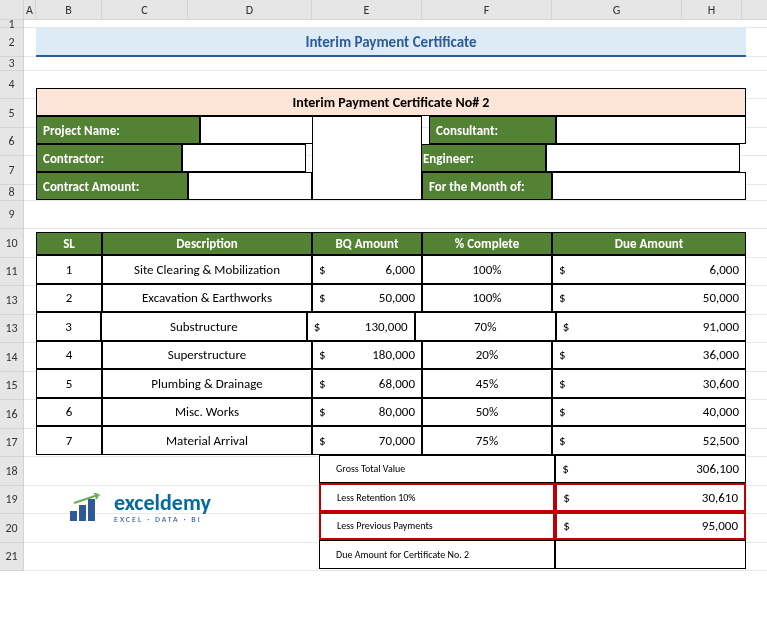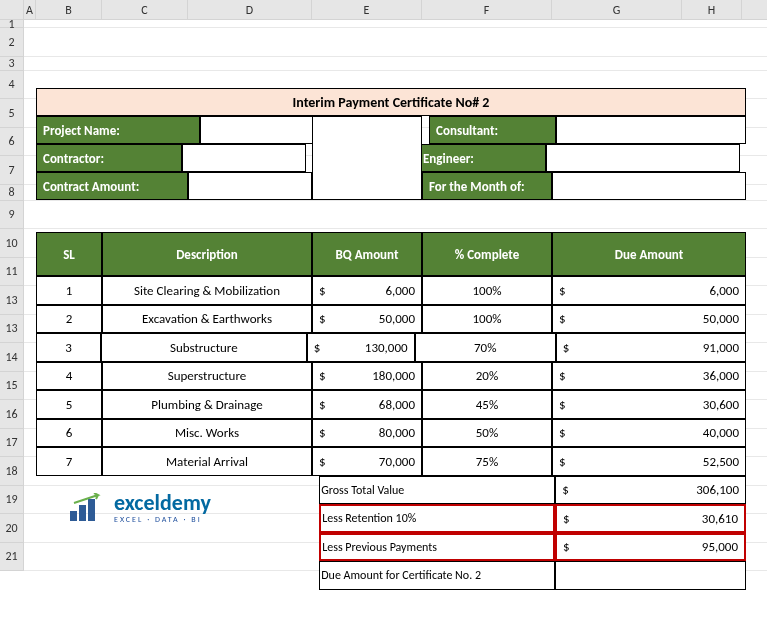--- a/index.html
+++ b/index.html
@@ -11,27 +11,27 @@
 .row { display: flex; height: 28.5px; }
 .cell-area { flex: 1; position: relative; border-bottom: 1px solid #e8e8e8; }
 .title-bar { position: absolute; left: 36px; top: 28px; width: 710px; height: 29px; background: #ddebf7; border-bottom: 2px solid #2e5b96; display: flex; align-items: center; justify-content: center; font-weight: bold; font-size: 15px; color: #2e5b96; }
 .cert-box { position: absolute; left: 36px; top: 88px; width: 710px; }
 .cert-header { height: 28px; background: #fce4d6; border: 1.5px solid #000; display: flex; align-items: center; justify-content: center; font-weight: bold; font-size: 14px; }
 .cert-row { display: flex; height: 28px; }
 .green-label { background: #548235; color: #fff; font-weight: bold; padding: 0 6px; display: flex; align-items: center; border: 1px solid #000; font-size: 13px; }
 .white-cell { background: #fff; border: 1px solid #000; display: flex; align-items: center; }
 .img-area { background: #fff; border: 1px solid #000; }
 .data-table { position: absolute; left: 36px; top: 232px; width: 710px; }
-.header-row { display: flex; height: 44px; }
+.header-row { display: flex; height: 23px; }
 .th { background: #548235; color: #fff; font-weight: bold; display: flex; align-items: center; justify-content: center; border: 1px solid #000; font-size: 13px; }
 .tr { display: flex; height: 28.5px; }
 .td { background: #fff; border: 1px solid #000; display: flex; align-items: center; justify-content: center; font-size: 13px; padding: 0 6px; }
 .td.money { justify-content: space-between; }
 .summary-row { display: flex; height: 28.5px; }
-.summary-label { border: 1px solid #000; display: flex; align-items: center; padding: 0 1px; background: #fff; font-size: 12px; margin-left: 12px; }
+.summary-label { border: 1px solid #000; display: flex; align-items: center; padding: 0 16px; background: #fff; font-size: 10px; margin-left: 12px; }
 .highlight { border: 2.5px solid #c00000; }
 .logo-area { position: absolute; display: flex; align-items: center; gap: 8px; }
 .logo-text { display: flex; flex-direction: column; }
 .logo-main { font-size: 22px; font-weight: bold; color: #0369a1; line-height: 1; }
 .logo-sub { font-size: 8px; letter-spacing: 2px; color: #1e4e9c; }
 .col-w-rh { width: 24px; }
 .col-w-a { width: 12px; }
 .col-w-b { width: 66px; }
 .col-w-c { width: 86px; }
 .col-w-d { width: 124px; }
@@ -133,20 +133,21 @@
     </div>
   <div class="row">
       <div class="row-h">20</div>
       <div class="cell-area"></div>
     </div>
   <div class="row">
       <div class="row-h">21</div>
       <div class="cell-area"></div>
     </div>
 
+  <div class="title-bar">Interim Payment Certificate</div>
 
   <div class="cert-box">
     <div class="cert-header">Interim Payment Certificate No# 2</div>
     <div class="cert-row">
       <div class="green-label" style="width:168px">Project Name:</div>
       <div class="white-cell" style="width:124px"></div>
       <div class="img-area" style="width:110px;height:84px;position:absolute;left:276px;top:28px"></div>
       <div style="width:110px"></div>
       <div class="green-label" style="width:130px">Consultant:</div>
       <div class="white-cell" style="width:194px"></div>

